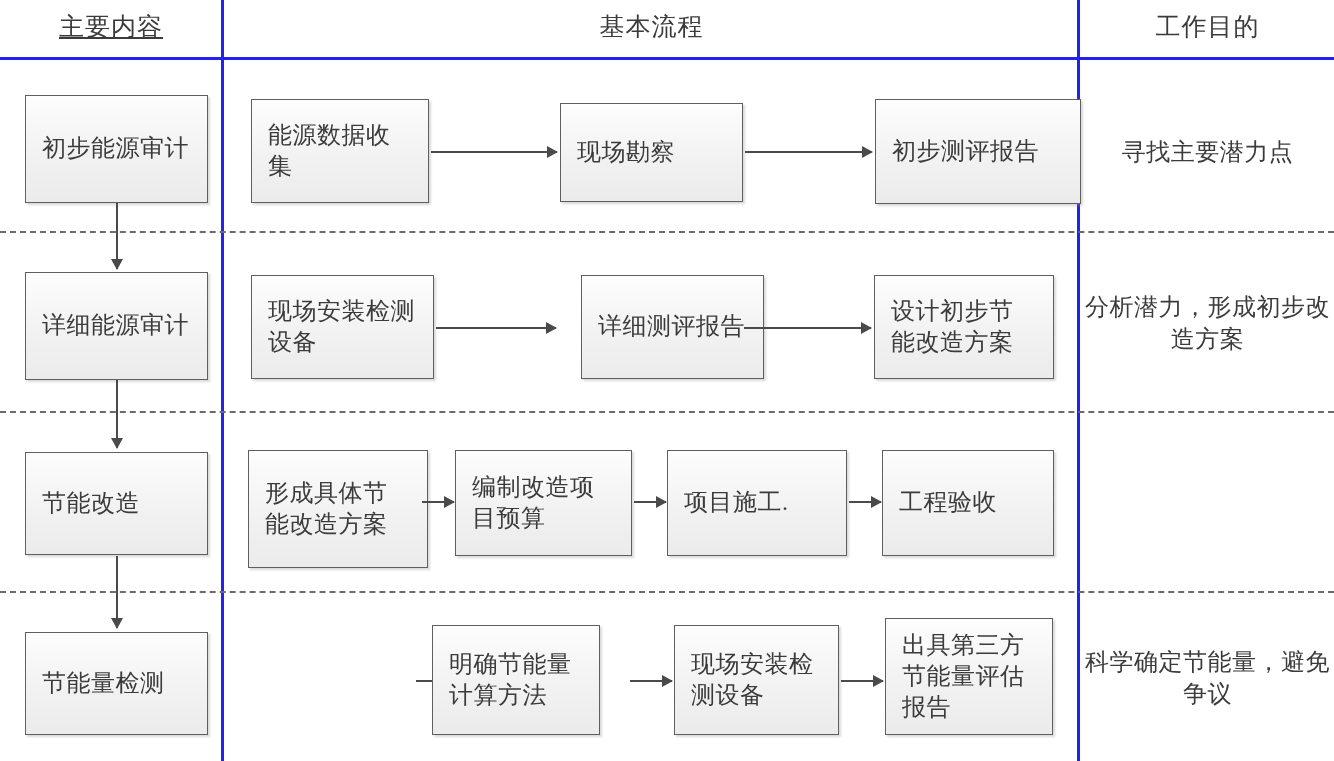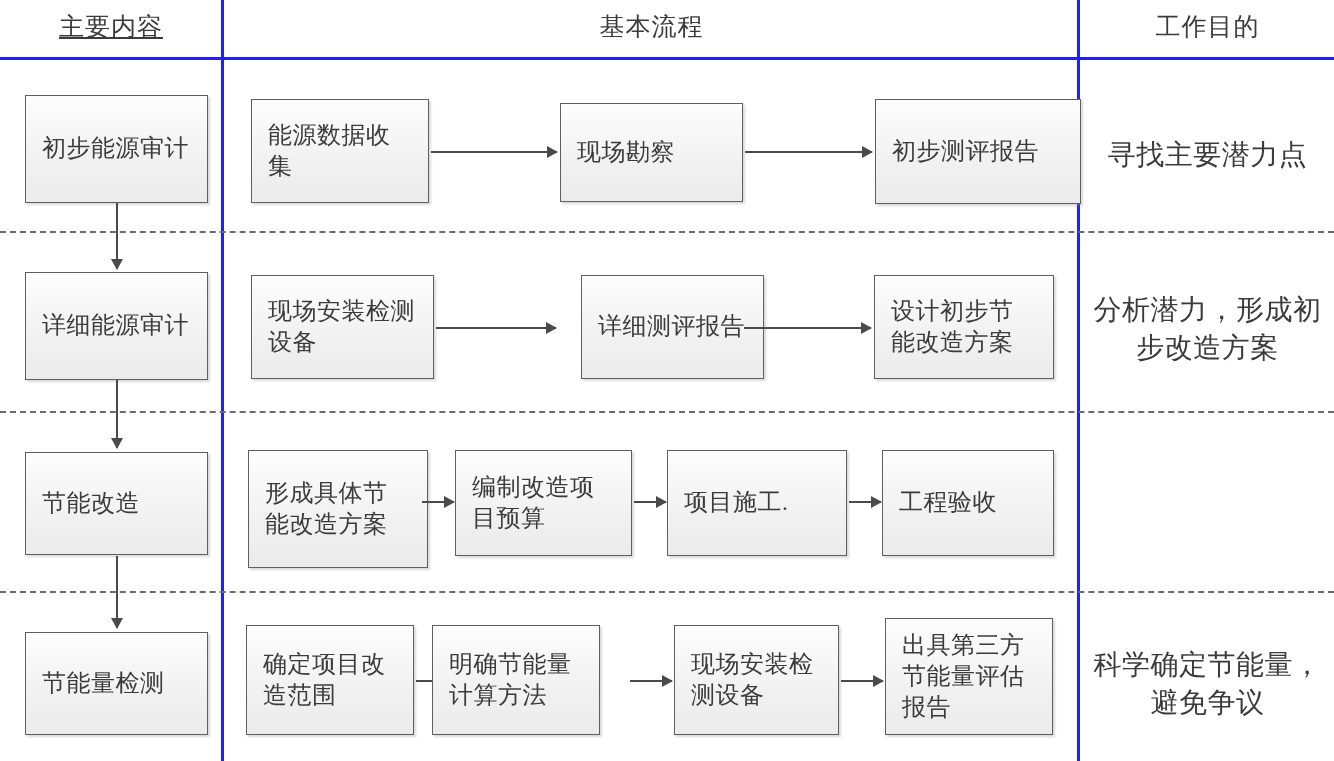--- a/index.html
+++ b/index.html
@@ -66,21 +66,21 @@
     text-align: center;
     color: #3b3b3b;
     font-size: 25px;
     letter-spacing: 1px;
     white-space: nowrap;
   }
   .purpose {
     position: absolute;
     text-align: center;
     color: #3b3b3b;
-    font-size: 28px;
+    font-size: 24px;
     line-height: 1.35;
     letter-spacing: 0.5px;
   }
 
   
   .h-arrow {
     position: absolute;
     height: 2px;
     background: #4a4a4a;
   }
@@ -194,23 +194,20 @@
     <span>工程验收</span>
   </div>
 
 
   <div class="v-arrow" style="left:116px; top:556px; height:72px;"></div>
 
   <div class="pbox" style="left:25px; top:632px; width:183px; height:103px;">
     <span>节能量检测</span>
   </div>
 
-  <div class="pbox" style="left:246px; top:625px; width:168px; height:110px;">
-    <span>确定项目改造范围</span>
-  </div>
   <div class="h-arrow" style="left:416px; top:680px; width:42px;"></div>
 
   <div class="pbox" style="left:432px; top:625px; width:168px; height:110px;">
     <span>明确节能量计算方法</span>
   </div>
   <div class="h-arrow" style="left:630px; top:680px; width:42px;"></div>
 
   <div class="pbox" style="left:674px; top:625px; width:165px; height:110px;">
     <span>现场安装检测设备</span>
   </div>

